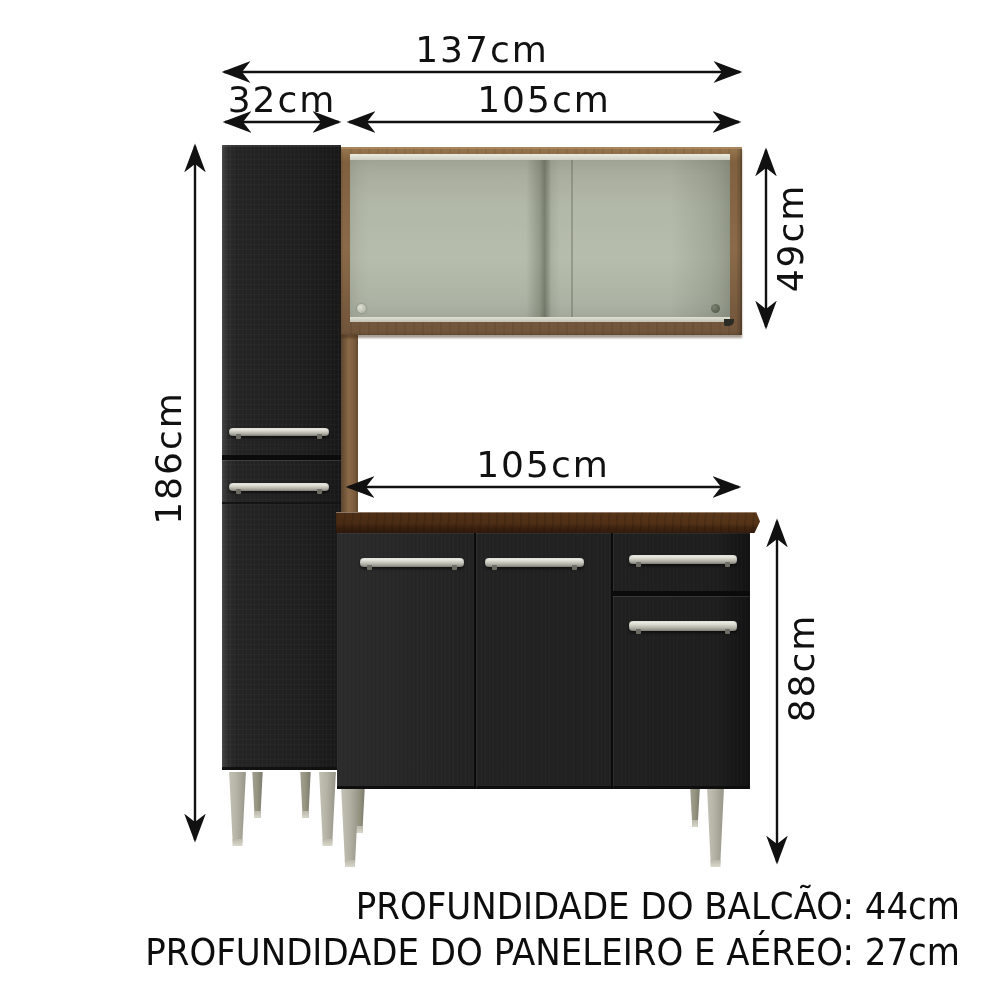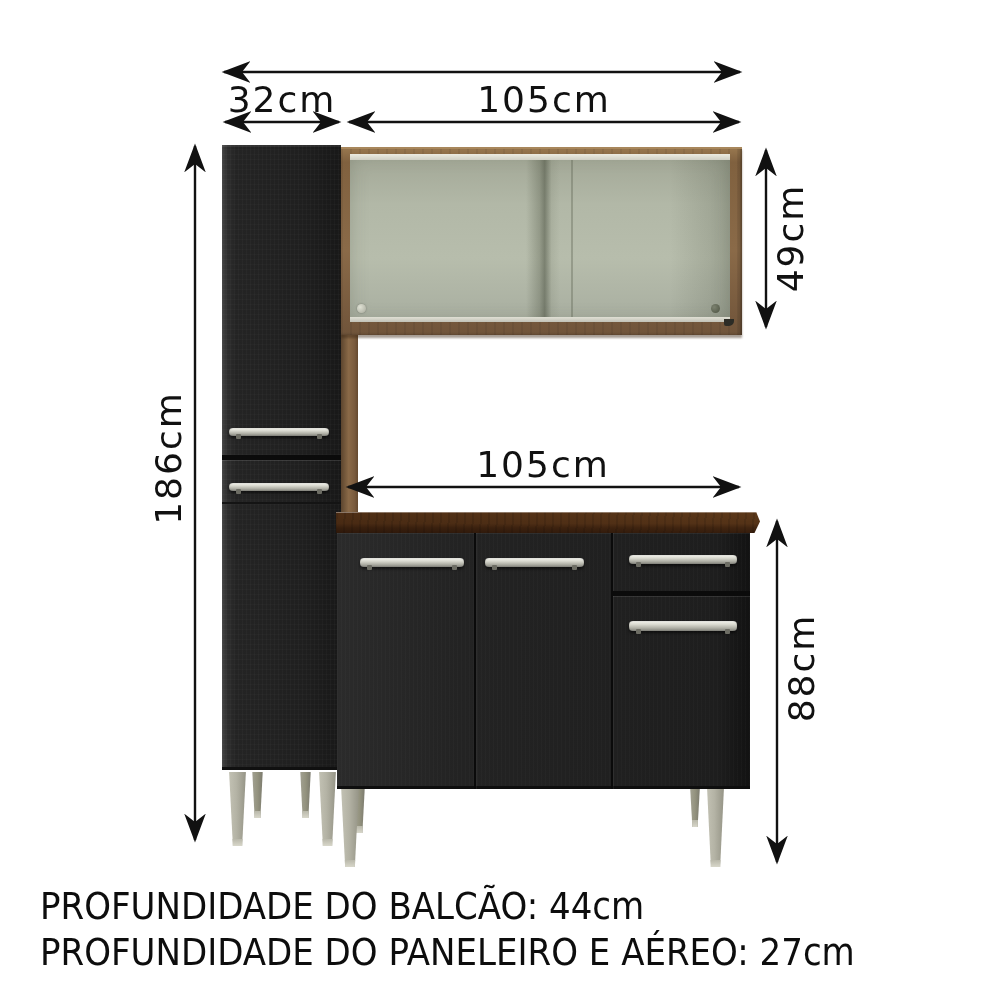--- a/index.html
+++ b/index.html
@@ -97,21 +97,21 @@
   
   .dims{position:absolute;left:0;top:0;width:1000px;height:1000px;pointer-events:none;}
   .dim-label{position:absolute;transform:translate(-50%,-50%);color:#111;font-size:36px;
     letter-spacing:2px;white-space:nowrap;}
   .dim-label.rot{transform:translate(-50%,-50%) rotate(-90deg);}
   .d137{left:482px;top:49px;} .d32{left:282px;top:99px;text-align:right;} .d105t{left:544px;top:99px;}
   .d186{left:168px;top:458px;} .d49{left:790px;top:238px;}
   .d105m{left:543px;top:464px;} .d88{left:801px;top:668px;}
 
   
-  .footer{position:absolute;left:0;right:0;top:884px;text-align:left;color:#0d0d0d;}
+  .footer{position:absolute;left:0;right:0;top:884px;text-align:right;color:#0d0d0d;}
   .footer .line{font-size:37px;line-height:46px;transform:scaleX(.92);transform-origin:50% 50%;
     white-space:nowrap;}
 </style>
 </head>
 <body>
 
 <div class="scene">
 
   <div class="leg back lg1"></div>
   <div class="leg back lg2"></div>
@@ -166,20 +166,21 @@
       <line x1="224" y1="72" x2="740" y2="72" marker-start="url(#ah)" marker-end="url(#ah)"></line>
       <line x1="225" y1="122" x2="339" y2="122" marker-start="url(#ah)" marker-end="url(#ah)"></line>
       <line x1="349" y1="122" x2="739" y2="122" marker-start="url(#ah)" marker-end="url(#ah)"></line>
       <line x1="195" y1="146" x2="195" y2="840" marker-start="url(#ah)" marker-end="url(#ah)"></line>
       <line x1="766" y1="150" x2="766" y2="327" marker-start="url(#ah)" marker-end="url(#ah)"></line>
       <line x1="348" y1="487" x2="739" y2="487" marker-start="url(#ah)" marker-end="url(#ah)"></line>
       <line x1="777" y1="521" x2="777" y2="862" marker-start="url(#ah)" marker-end="url(#ah)"></line>
     </g>
   </svg>
 
+  <div class="dim-label d137">137cm</div>
   <div class="dim-label d32">32cm</div>
   <div class="dim-label d105t">105cm</div>
   <div class="dim-label rot d186">186cm</div>
   <div class="dim-label rot d49">49cm</div>
   <div class="dim-label d105m">105cm</div>
   <div class="dim-label rot d88">88cm</div>
 
   <div class="footer">
     <div class="line">PROFUNDIDADE DO BALCÃO: 44cm</div>
     <div class="line">PROFUNDIDADE DO PANELEIRO E AÉREO: 27cm</div>

